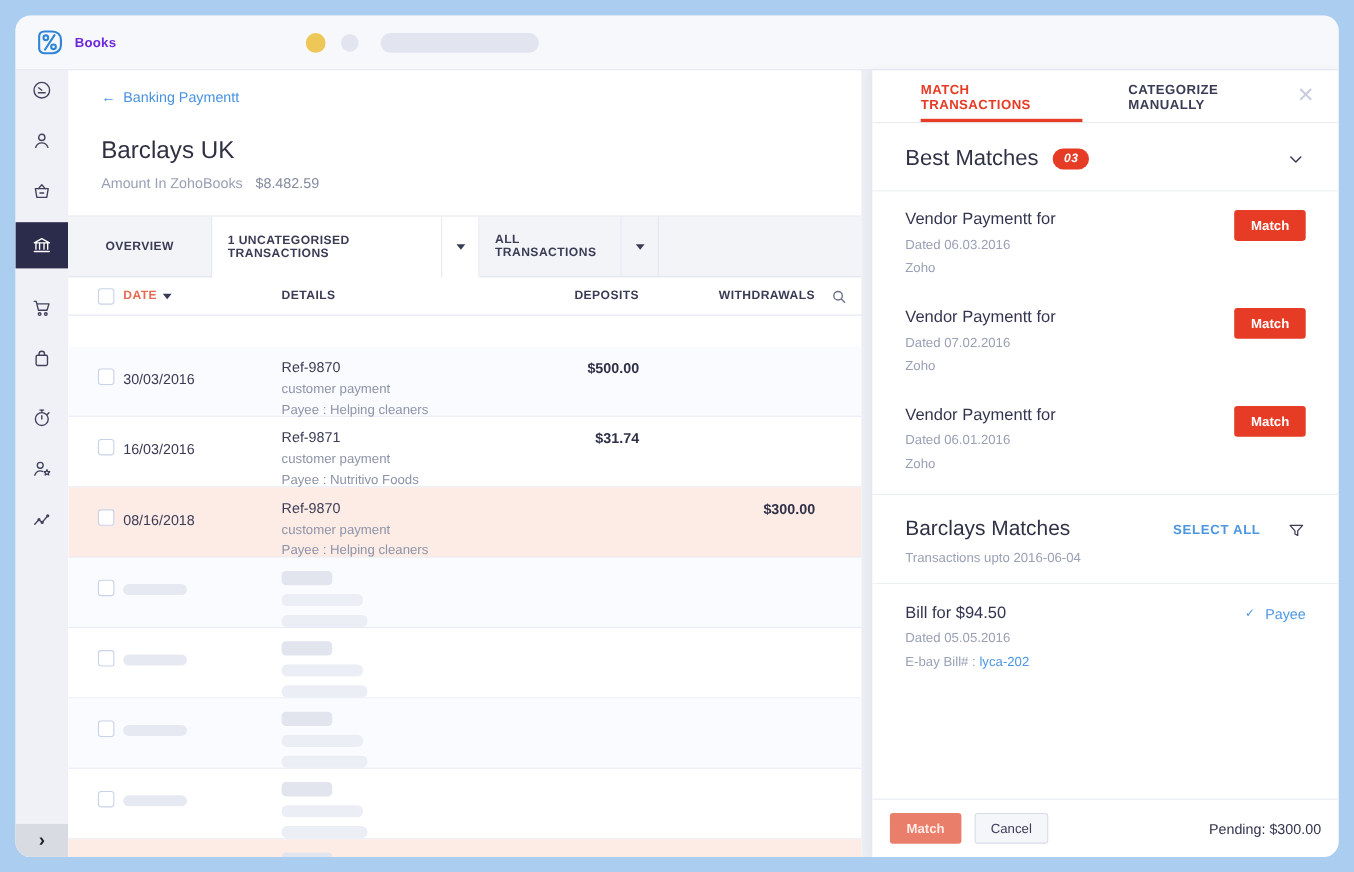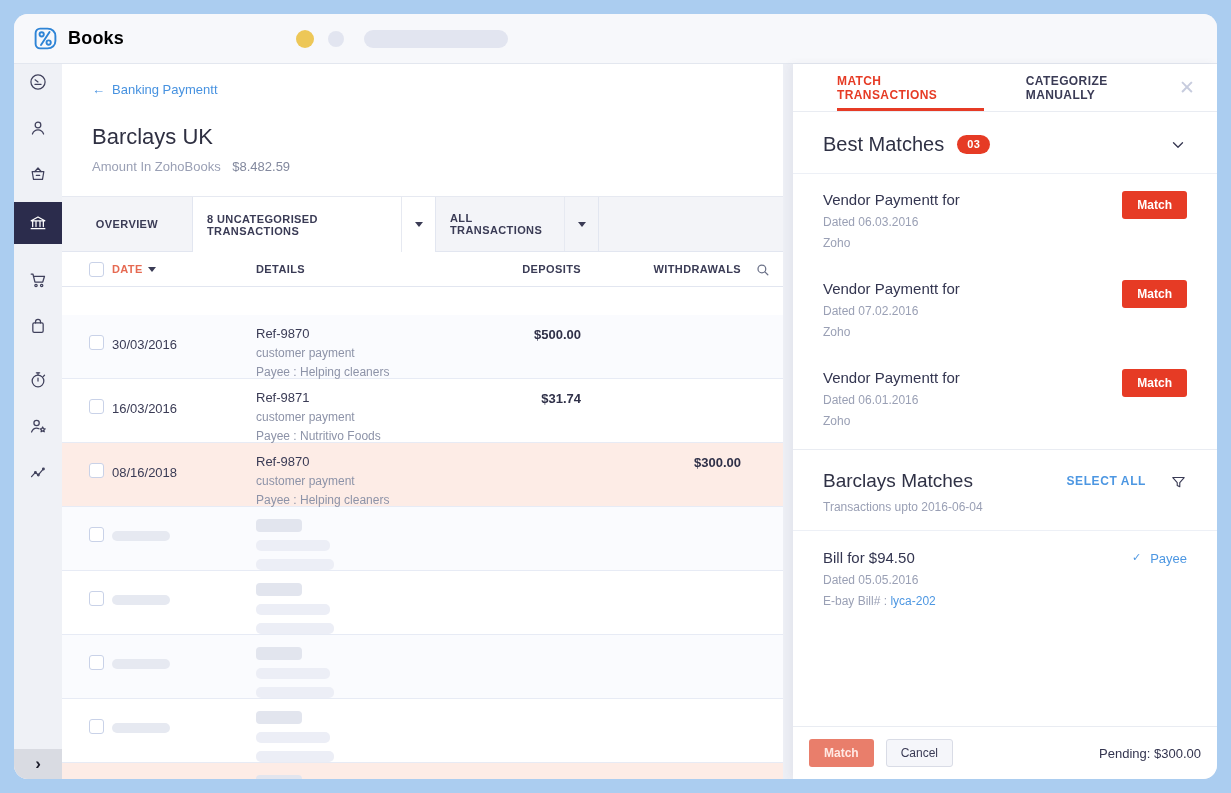--- a/index.html
+++ b/index.html
@@ -7,21 +7,21 @@
     font-family:"Liberation Sans", sans-serif; }
   .frame { width:1231px; height:793px; background:#abcdf0; padding:14px; }
   .window { width:100%; height:100%; background:#edeff5; border-radius:14px;
     overflow:hidden; display:flex; flex-direction:column; }
 
   
   .topbar { height:50px; background:#f7f8fb; border-bottom:1px solid #e3e7ef;
     display:flex; align-items:center; padding:0 22px 0 18px; flex:0 0 auto; }
   .logo-wrap { display:flex; align-items:center; gap:9px; }
   .logo-svg { width:27px; height:27px; display:block; }
-  .app-name { font-size:18px; font-weight:bold; color:#000000; letter-spacing:.2px; }
+  .app-name { font-size:12px; font-weight:bold; color:#6d28d9; letter-spacing:.2px; }
   .dot { border-radius:50%; }
   .dot-yellow { width:18px; height:18px; background:#edc757; margin-left:172px; }
   .dot-gray { width:16px; height:16px; background:#e2e5f0; margin-left:14px; }
   .search-pill { width:144px; height:18px; background:#e2e5f0; border-radius:9px; margin-left:20px; }
   .topbar-right { margin-left:auto; display:flex; align-items:center; }
   .org-name { font-size:14px; color:#3a3b55; font-weight:bold; display:flex; align-items:center; gap:6px; cursor:pointer; }
   .caret-down { width:0; height:0; border-left:4px solid transparent; border-right:4px solid transparent; border-top:5px solid #3a3b55; display:inline-block; }
   .tb-circle { width:16px; height:16px; border-radius:50%; background:#e2e5f0; margin-left:18px; }
   .tb-circle:first-of-type { margin-left:26px; }
   .avatar { width:32px; height:32px; border-radius:50%; background:#e2583f; margin-left:18px; overflow:hidden; display:flex; align-items:flex-end; justify-content:center; }
@@ -93,21 +93,21 @@
   .panel-tabs { height:48px; display:flex; align-items:stretch; border-bottom:1px solid #e9ecf2; padding:0 22px 0 44px; flex:0 0 auto; }
   .ptab { display:flex; align-items:center; font-size:12px; font-weight:bold; letter-spacing:.4px; cursor:pointer;
     color:#3a3b55; border-bottom:3px solid transparent; padding-top:3px; }
   .ptab.active { color:#e63b25; border-bottom-color:#e63b25; }
   .ptab + .ptab { margin-left:42px; }
   .panel-close { margin-left:auto; align-self:center; font-size:19px; color:#c7ccde; cursor:pointer; line-height:1; }
 
   .bm-header { display:flex; align-items:center; padding:21px 30px 17px; flex:0 0 auto; border-bottom:1px solid #edf0f6; }
   .bm-title { font-size:20px; color:#2f3145; font-weight:500; }
   .badge { margin-left:13px; background:#e63b25; color:#fff; font-size:11px; font-weight:bold;
-    border-radius:11px; padding:3px 10px 4px; letter-spacing:.5px; }
+    border-radius:11px; padding:3px 10px 4px; letter-spacing:.5px;font-style:italic; }
   .bm-chevron { margin-left:auto; color:#3a3b55; cursor:pointer; display:flex; }
 
   .bm-item { display:flex; padding:17px 30px 13px; flex:0 0 auto; }
   .bm-left { flex:1; }
   .bm-item-title { font-size:15px; color:#333550; font-weight:500; }
   .bm-meta { font-size:12px; color:#9aa0b5; margin-top:7px; }
   .btn-red { background:#e63b25; color:#ffffff; border:none; font-size:12px; font-weight:bold;
     padding:7px 15px; border-radius:3px; cursor:pointer; height:28px; font-family:inherit; }
 
   .pm-section { border-top:1px solid #e9ecf2; margin-top:8px; padding:20px 30px 16px; display:flex; flex:0 0 auto;
@@ -244,21 +244,21 @@
             <span>Amount In ZohoBooks</span>
             <span class="amt">$8.482.59</span>
           </div>
         </div>
 
         <div class="tabs-bar">
           <div class="tab simple">
             <span>OVERVIEW</span>
           </div>
           <div class="tab active with-caret">
-            <span class="tab-label-box">8 UNCATEGORISED TRANSACTIONS</span>
+            <span class="tab-label-box">1 UNCATEGORISED TRANSACTIONS</span>
             <span class="tab-caret-box">
                 <span class="caret-down"></span>
               </span>
           </div>
           <div class="tab all with-caret">
             <span class="tab-label-box">ALL TRANSACTIONS</span>
             <span class="tab-caret-box">
                 <span class="caret-down"></span>
               </span>
           </div>

